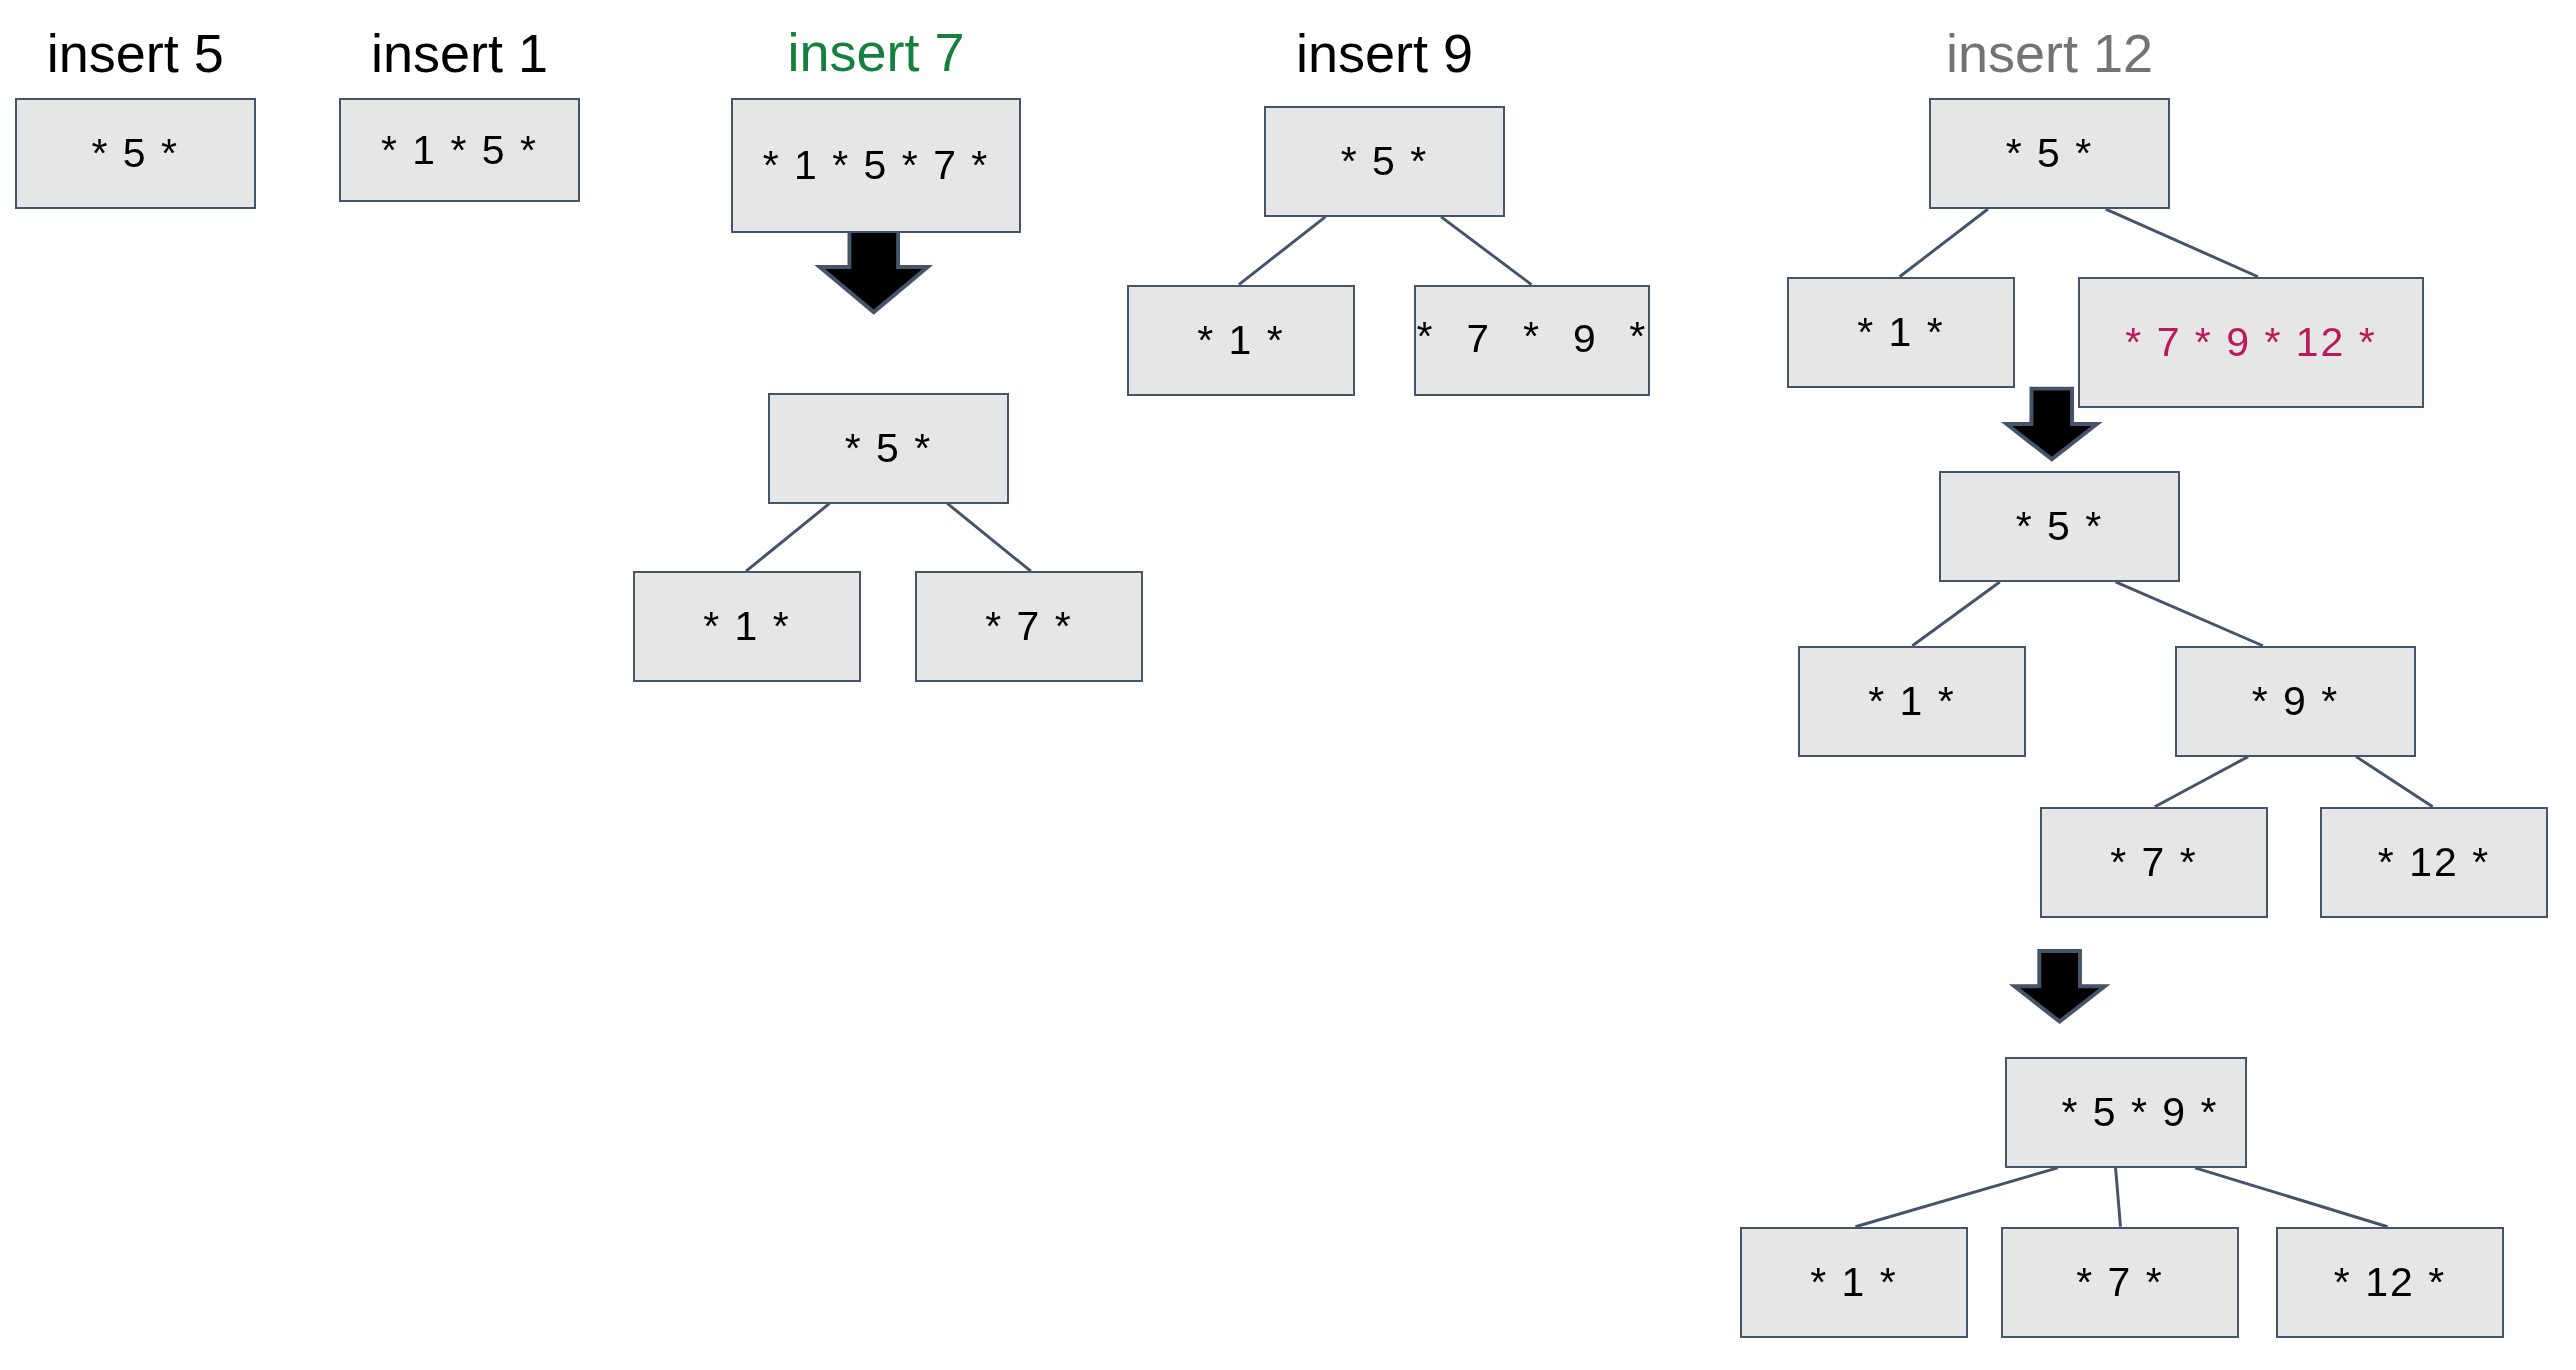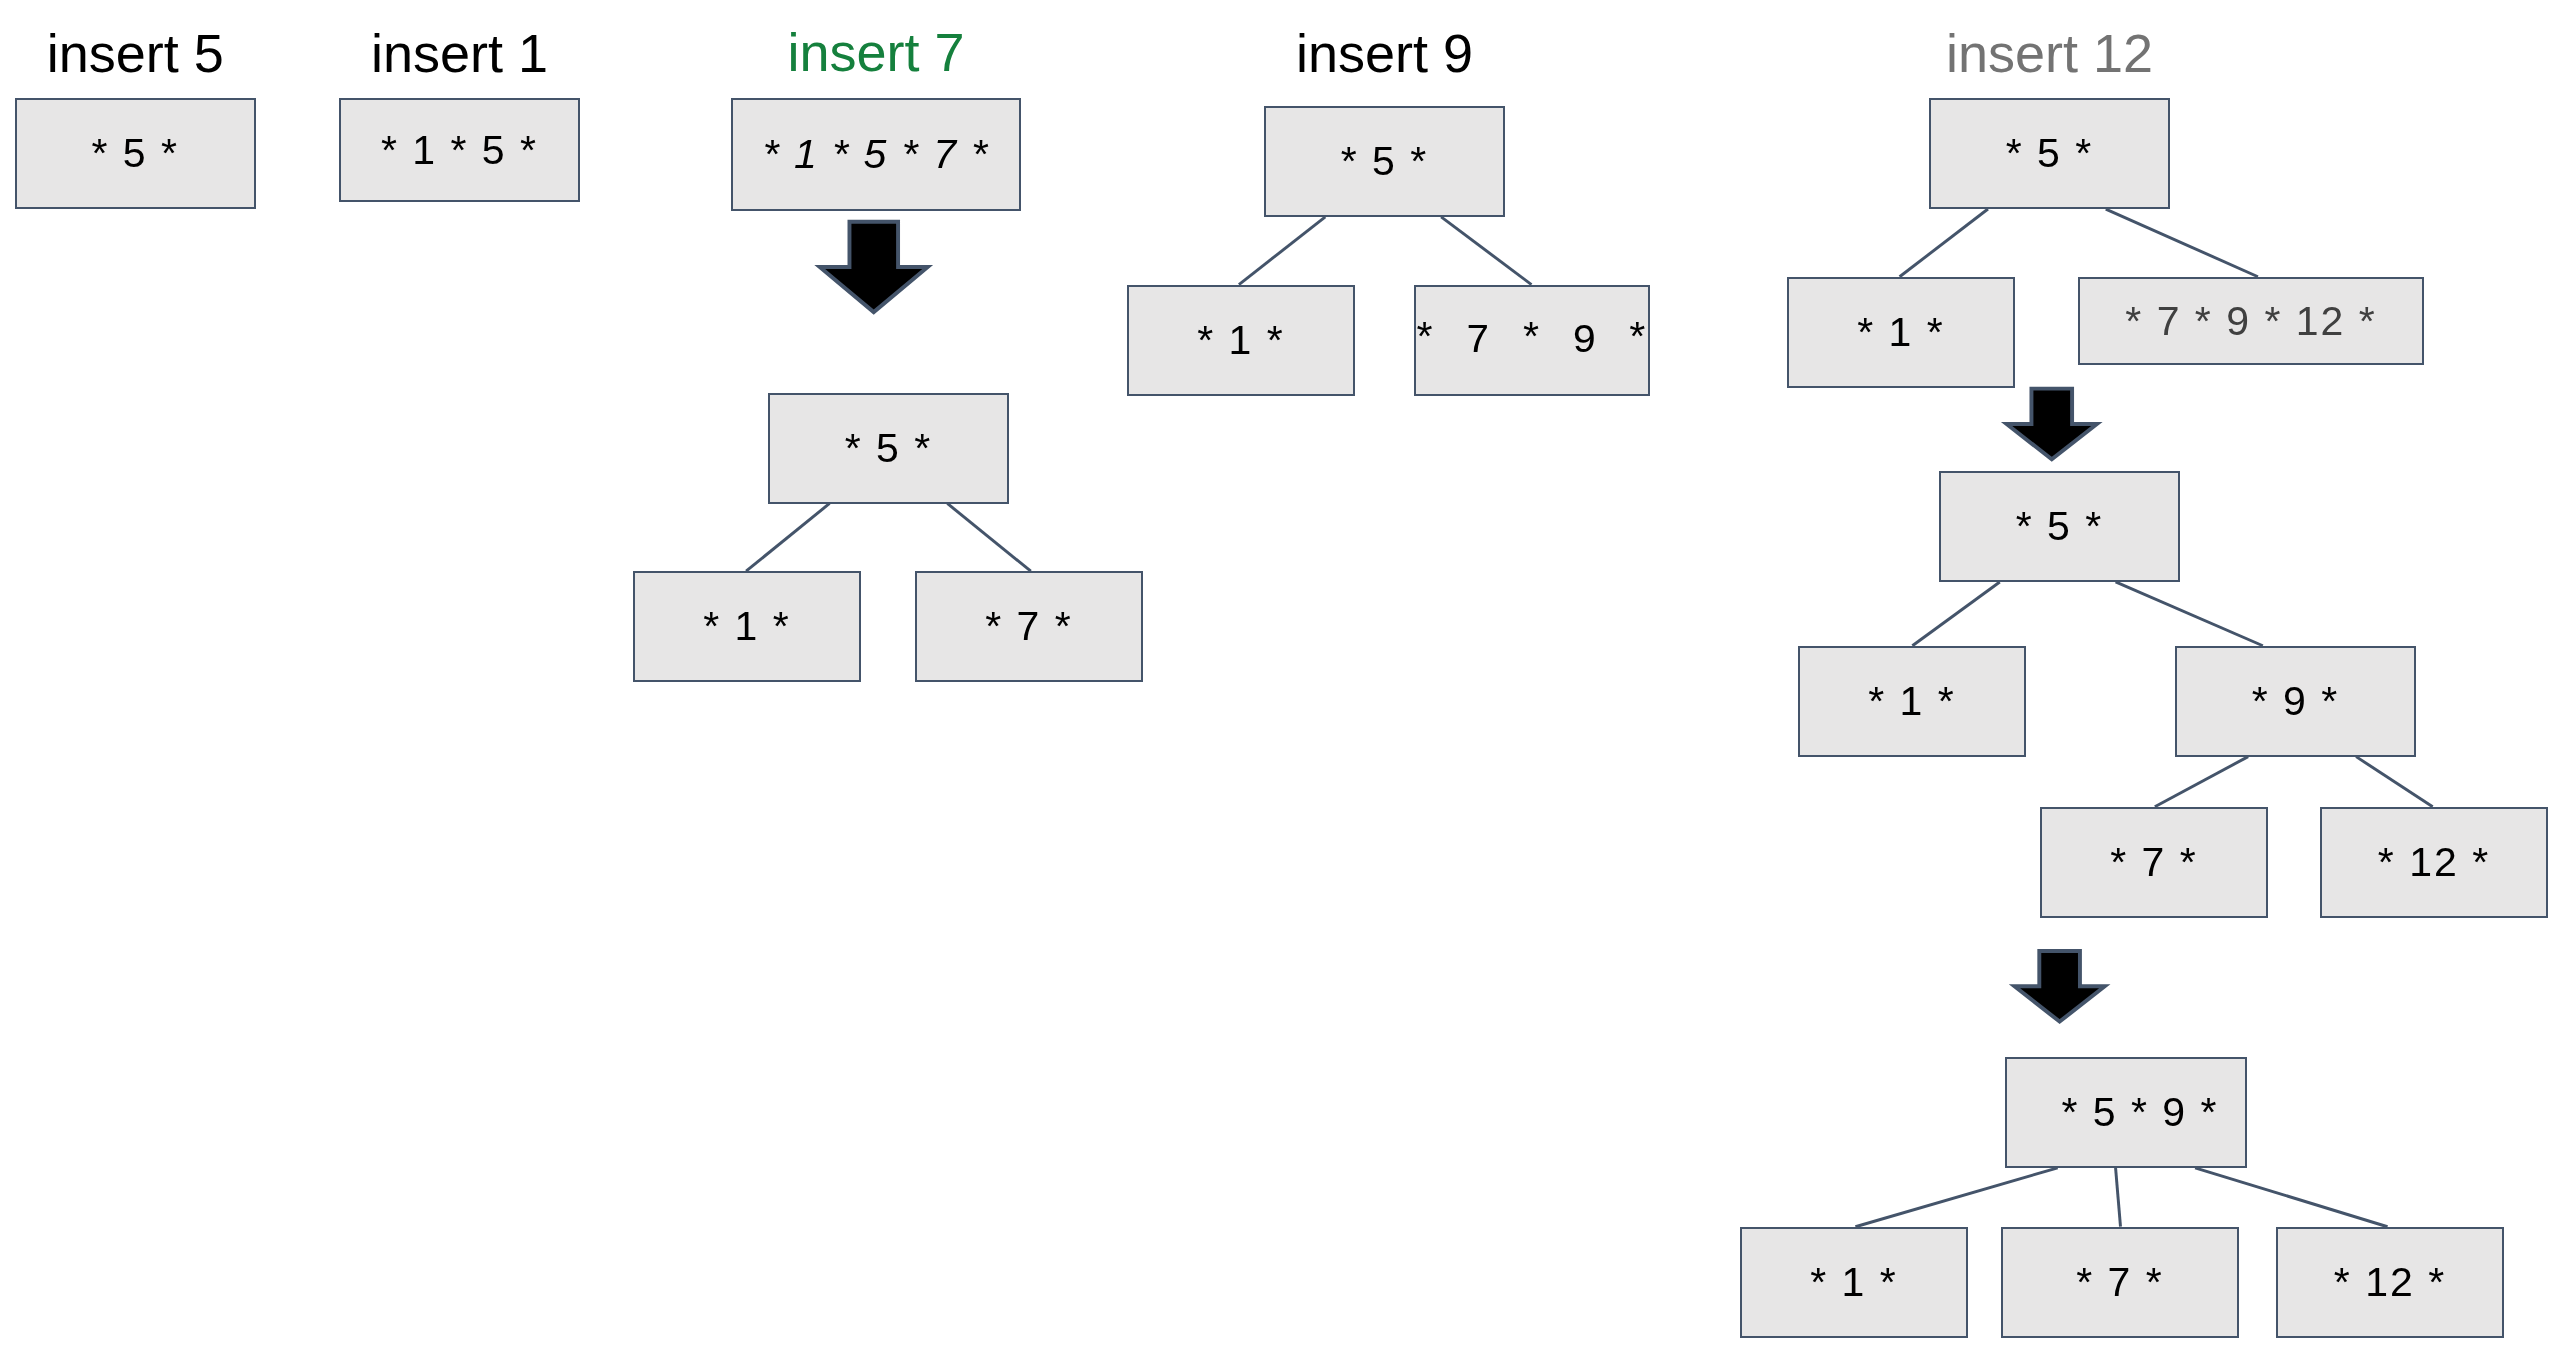--- a/index.html
+++ b/index.html
@@ -76,30 +76,30 @@
   <div id="labels-layer">
       <div class="col-title" style="left: 14.7px; top: 21.6px; width: 241px; color: rgb(0, 0, 0);">insert 5</div>
       <div class="col-title" style="left: 339px; top: 21.6px; width: 241px; color: rgb(0, 0, 0);">insert 1</div>
       <div class="col-title" style="left: 731px; top: 21px; width: 290px; color: #15803d;">insert 7</div>
       <div class="col-title" style="left: 1264px; top: 21.6px; width: 241px; color: rgb(0, 0, 0);">insert 9</div>
       <div class="col-title" style="left: 1929px; top: 21.6px; width: 241px; color: #737373;">insert 12</div>
     </div>
   <div id="nodes-layer">
       <div class="node-box" style="left: 14.7px; top: 98px; width: 241px; height: 111px; background: rgb(231, 230, 230); border-color: rgb(68, 84, 106); color: rgb(0, 0, 0);">* 5 *</div>
       <div class="node-box" style="left: 339px; top: 98px; width: 241px; height: 104px; background: rgb(231, 230, 230); border-color: rgb(68, 84, 106); color: rgb(0, 0, 0);">* 1 * 5 *</div>
-      <div class="node-box" style="left: 731px; top: 98px; width: 290px; height: 113px; background: rgb(231, 230, 230); border-color: rgb(68, 84, 106); color: rgb(0, 0, 0); font-style: italic;">* 1 * 5 * 7 *</div>
+      <div class="node-box" style="left: 731px; top: 98px; width: 290px; height: 135px; background: rgb(231, 230, 230); border-color: rgb(68, 84, 106); color: rgb(0, 0, 0);">* 1 * 5 * 7 *</div>
       <div class="node-box" style="left: 768px; top: 393px; width: 241px; height: 111px; background: rgb(231, 230, 230); border-color: rgb(68, 84, 106); color: rgb(0, 0, 0);">* 5 *</div>
       <div class="node-box" style="left: 633px; top: 571px; width: 228px; height: 111px; background: rgb(231, 230, 230); border-color: rgb(68, 84, 106); color: rgb(0, 0, 0);">* 1 *</div>
       <div class="node-box" style="left: 915px; top: 571px; width: 228px; height: 111px; background: rgb(231, 230, 230); border-color: rgb(68, 84, 106); color: rgb(0, 0, 0);">* 7 *</div>
       <div class="node-box" style="left: 1264px; top: 106px; width: 241px; height: 111px; background: rgb(231, 230, 230); border-color: rgb(68, 84, 106); color: rgb(0, 0, 0);">* 5 *</div>
       <div class="node-box" style="left: 1127px; top: 285px; width: 228px; height: 111px; background: rgb(231, 230, 230); border-color: rgb(68, 84, 106); color: rgb(0, 0, 0);">* 1 *</div>
       <div class="node-box" style="left: 1414px; top: 285px; width: 236px; height: 111px; background: rgb(231, 230, 230); border-color: rgb(68, 84, 106); color: rgb(0, 0, 0); font-family: Liberation Mono, monospace;">* 7 * 9 *</div>
       <div class="node-box" style="left: 1929px; top: 98px; width: 241px; height: 111px; background: rgb(231, 230, 230); border-color: rgb(68, 84, 106); color: rgb(0, 0, 0);">* 5 *</div>
       <div class="node-box" style="left: 1787px; top: 277px; width: 228px; height: 111px; background: rgb(231, 230, 230); border-color: rgb(68, 84, 106); color: rgb(0, 0, 0);">* 1 *</div>
-      <div class="node-box" style="left: 2078px; top: 277px; width: 346px; height: 88px; background: rgb(231, 230, 230); border-color: rgb(68, 84, 106); color: #404040;">* 7 * 9 * 12 *</div>
+      <div class="node-box" style="left: 2078px; top: 277px; width: 346px; height: 131px; background: rgb(231, 230, 230); border-color: rgb(68, 84, 106); color: #be185d;">* 7 * 9 * 12 *</div>
       <div class="node-box" style="left: 1939px; top: 471px; width: 241px; height: 111px; background: rgb(231, 230, 230); border-color: rgb(68, 84, 106); color: rgb(0, 0, 0);">* 5 *</div>
       <div class="node-box" style="left: 1798px; top: 646px; width: 228px; height: 111px; background: rgb(231, 230, 230); border-color: rgb(68, 84, 106); color: rgb(0, 0, 0);">* 1 *</div>
       <div class="node-box" style="left: 2175px; top: 646px; width: 241px; height: 111px; background: rgb(231, 230, 230); border-color: rgb(68, 84, 106); color: rgb(0, 0, 0);">* 9 *</div>
       <div class="node-box" style="left: 2040px; top: 807px; width: 228px; height: 111px; background: rgb(231, 230, 230); border-color: rgb(68, 84, 106); color: rgb(0, 0, 0);">* 7 *</div>
       <div class="node-box" style="left: 2320px; top: 807px; width: 228px; height: 111px; background: rgb(231, 230, 230); border-color: rgb(68, 84, 106); color: rgb(0, 0, 0);">* 12 *</div>
       <div class="node-box" style="left: 2005px; top: 1057px; width: 242px; height: 111px; background: rgb(231, 230, 230); border-color: rgb(68, 84, 106); color: rgb(0, 0, 0); padding-left: 28px;">* 5 * 9 *</div>
       <div class="node-box" style="left: 1740px; top: 1227px; width: 228px; height: 111px; background: rgb(231, 230, 230); border-color: rgb(68, 84, 106); color: rgb(0, 0, 0);">* 1 *</div>
       <div class="node-box" style="left: 2001px; top: 1227px; width: 238px; height: 111px; background: rgb(231, 230, 230); border-color: rgb(68, 84, 106); color: rgb(0, 0, 0);">* 7 *</div>
       <div class="node-box" style="left: 2276px; top: 1227px; width: 228px; height: 111px; background: rgb(231, 230, 230); border-color: rgb(68, 84, 106); color: rgb(0, 0, 0);">* 12 *</div>
     </div>

